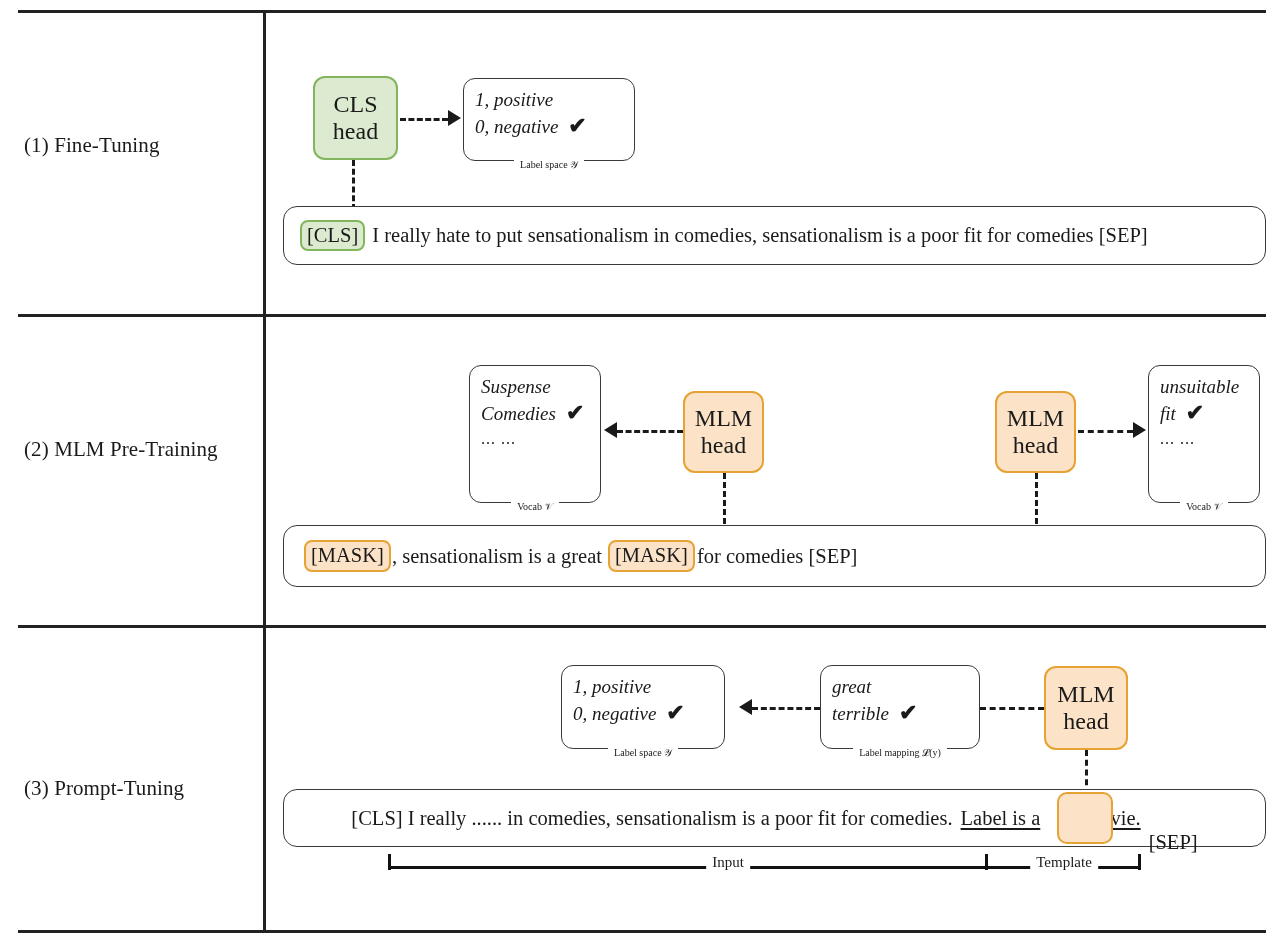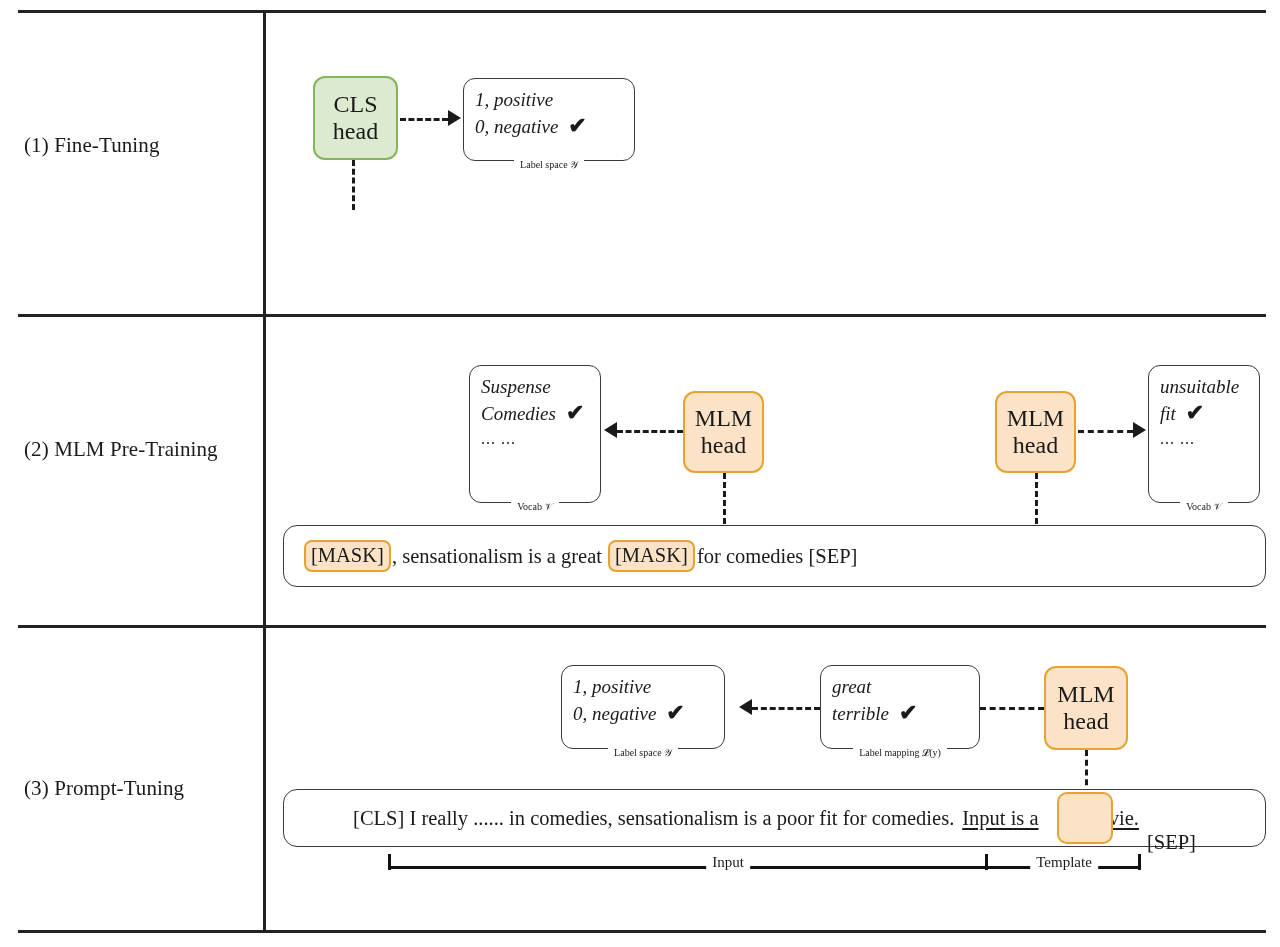--- a/index.html
+++ b/index.html
@@ -179,20 +179,24 @@
         <span class="tick">✔</span>
       </div>
     </div>
     <div class="cap-wrap">
       <span class="cap">Label space 𝒴</span>
     </div>
   </div>
 
   <div class="dash-v" style="left:352px;top:160px;height:50px;"></div>
 
+  <div class="sent-bar" style="left:283px;top:206px;width:983px;height:59px;padding:0 16px;">
+    <span class="chip green" style="margin-right:7px;">[CLS]</span>
+    <span>I really hate to put sensationalism in comedies, sensationalism is a poor fit for comedies [SEP]</span>
+  </div>
 
   <div class="listbox" style="left:469px;top:365px;width:132px;height:138px;text-decoration:underline;">
     <div class="frame"></div>
     <div class="items">
       <div class="item">
         <span>Suspense</span>
         <span class="tick"></span>
       </div>
       <div class="item">
         <span>Comedies</span>
@@ -293,21 +297,21 @@
 
   <div class="head-box orange" style="left:1044px;top:666px;width:84px;height:84px;">
     <span>MLM</span>
     <span>head</span>
   </div>
   <div class="dash-v" style="left:1085px;top:750px;height:45px;"></div>
 
   <div class="sent-bar" style="left:283px;top:789px;width:983px;height:58px;padding:0 4px;justify-content:center;">
     <span>[CLS] I really ...... in comedies, sensationalism is a poor fit for comedies.</span>
     <span class="underline-span" style="margin-left:8px;position:relative;">
-      <span>Input is a</span><span style="display:inline-block;width:44px;"></span><span>movie.</span>
+      <span>Label is a</span><span style="display:inline-block;width:44px;"></span><span>movie.</span>
     </span>
     <span style="margin-left:8px;margin-top:48px;">[SEP]</span>
   </div>
 
   <div class="chip orange" style="position:absolute;left:1057px;top:792px;width:56px;height:52px;border-radius:10px;"></div>
 
   <div class="bracket" style="left:388px;top:852px;width:600px;">
     <div class="tickL" style="left:0;"></div>
     <div class="bar" style="left:0;right:0;"></div>
     <div class="lbl" style="left:340px;">Input</div>

